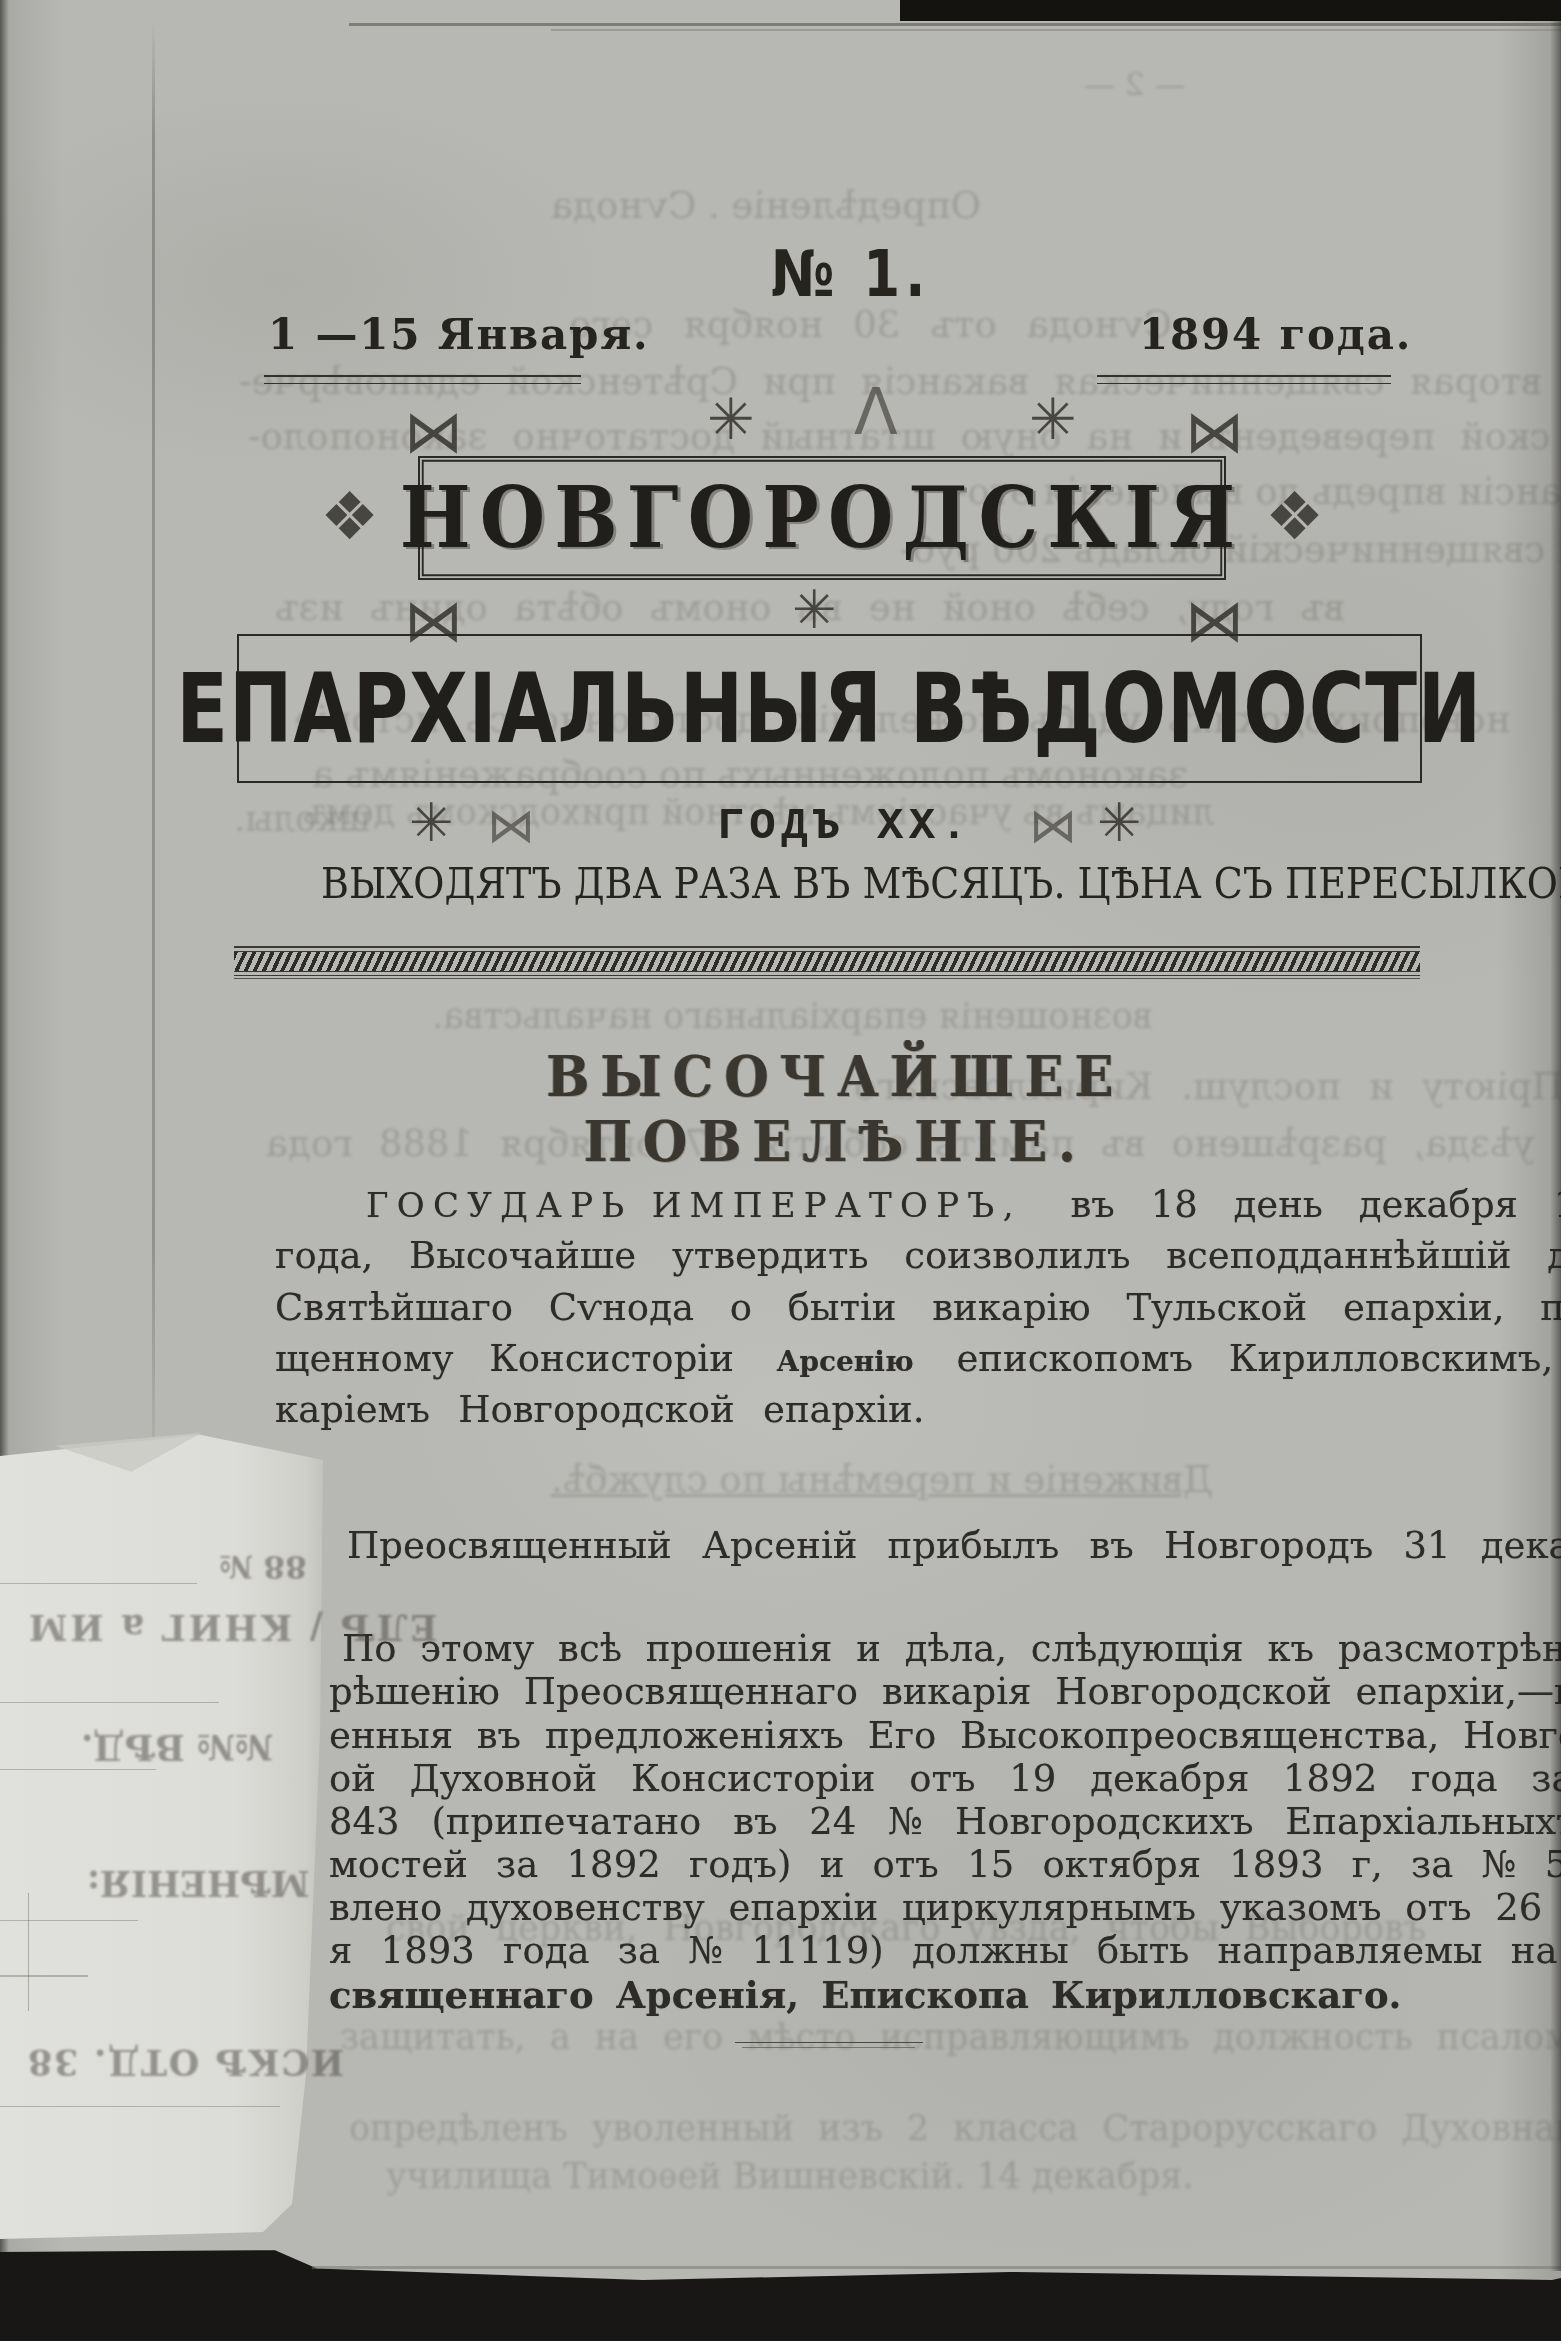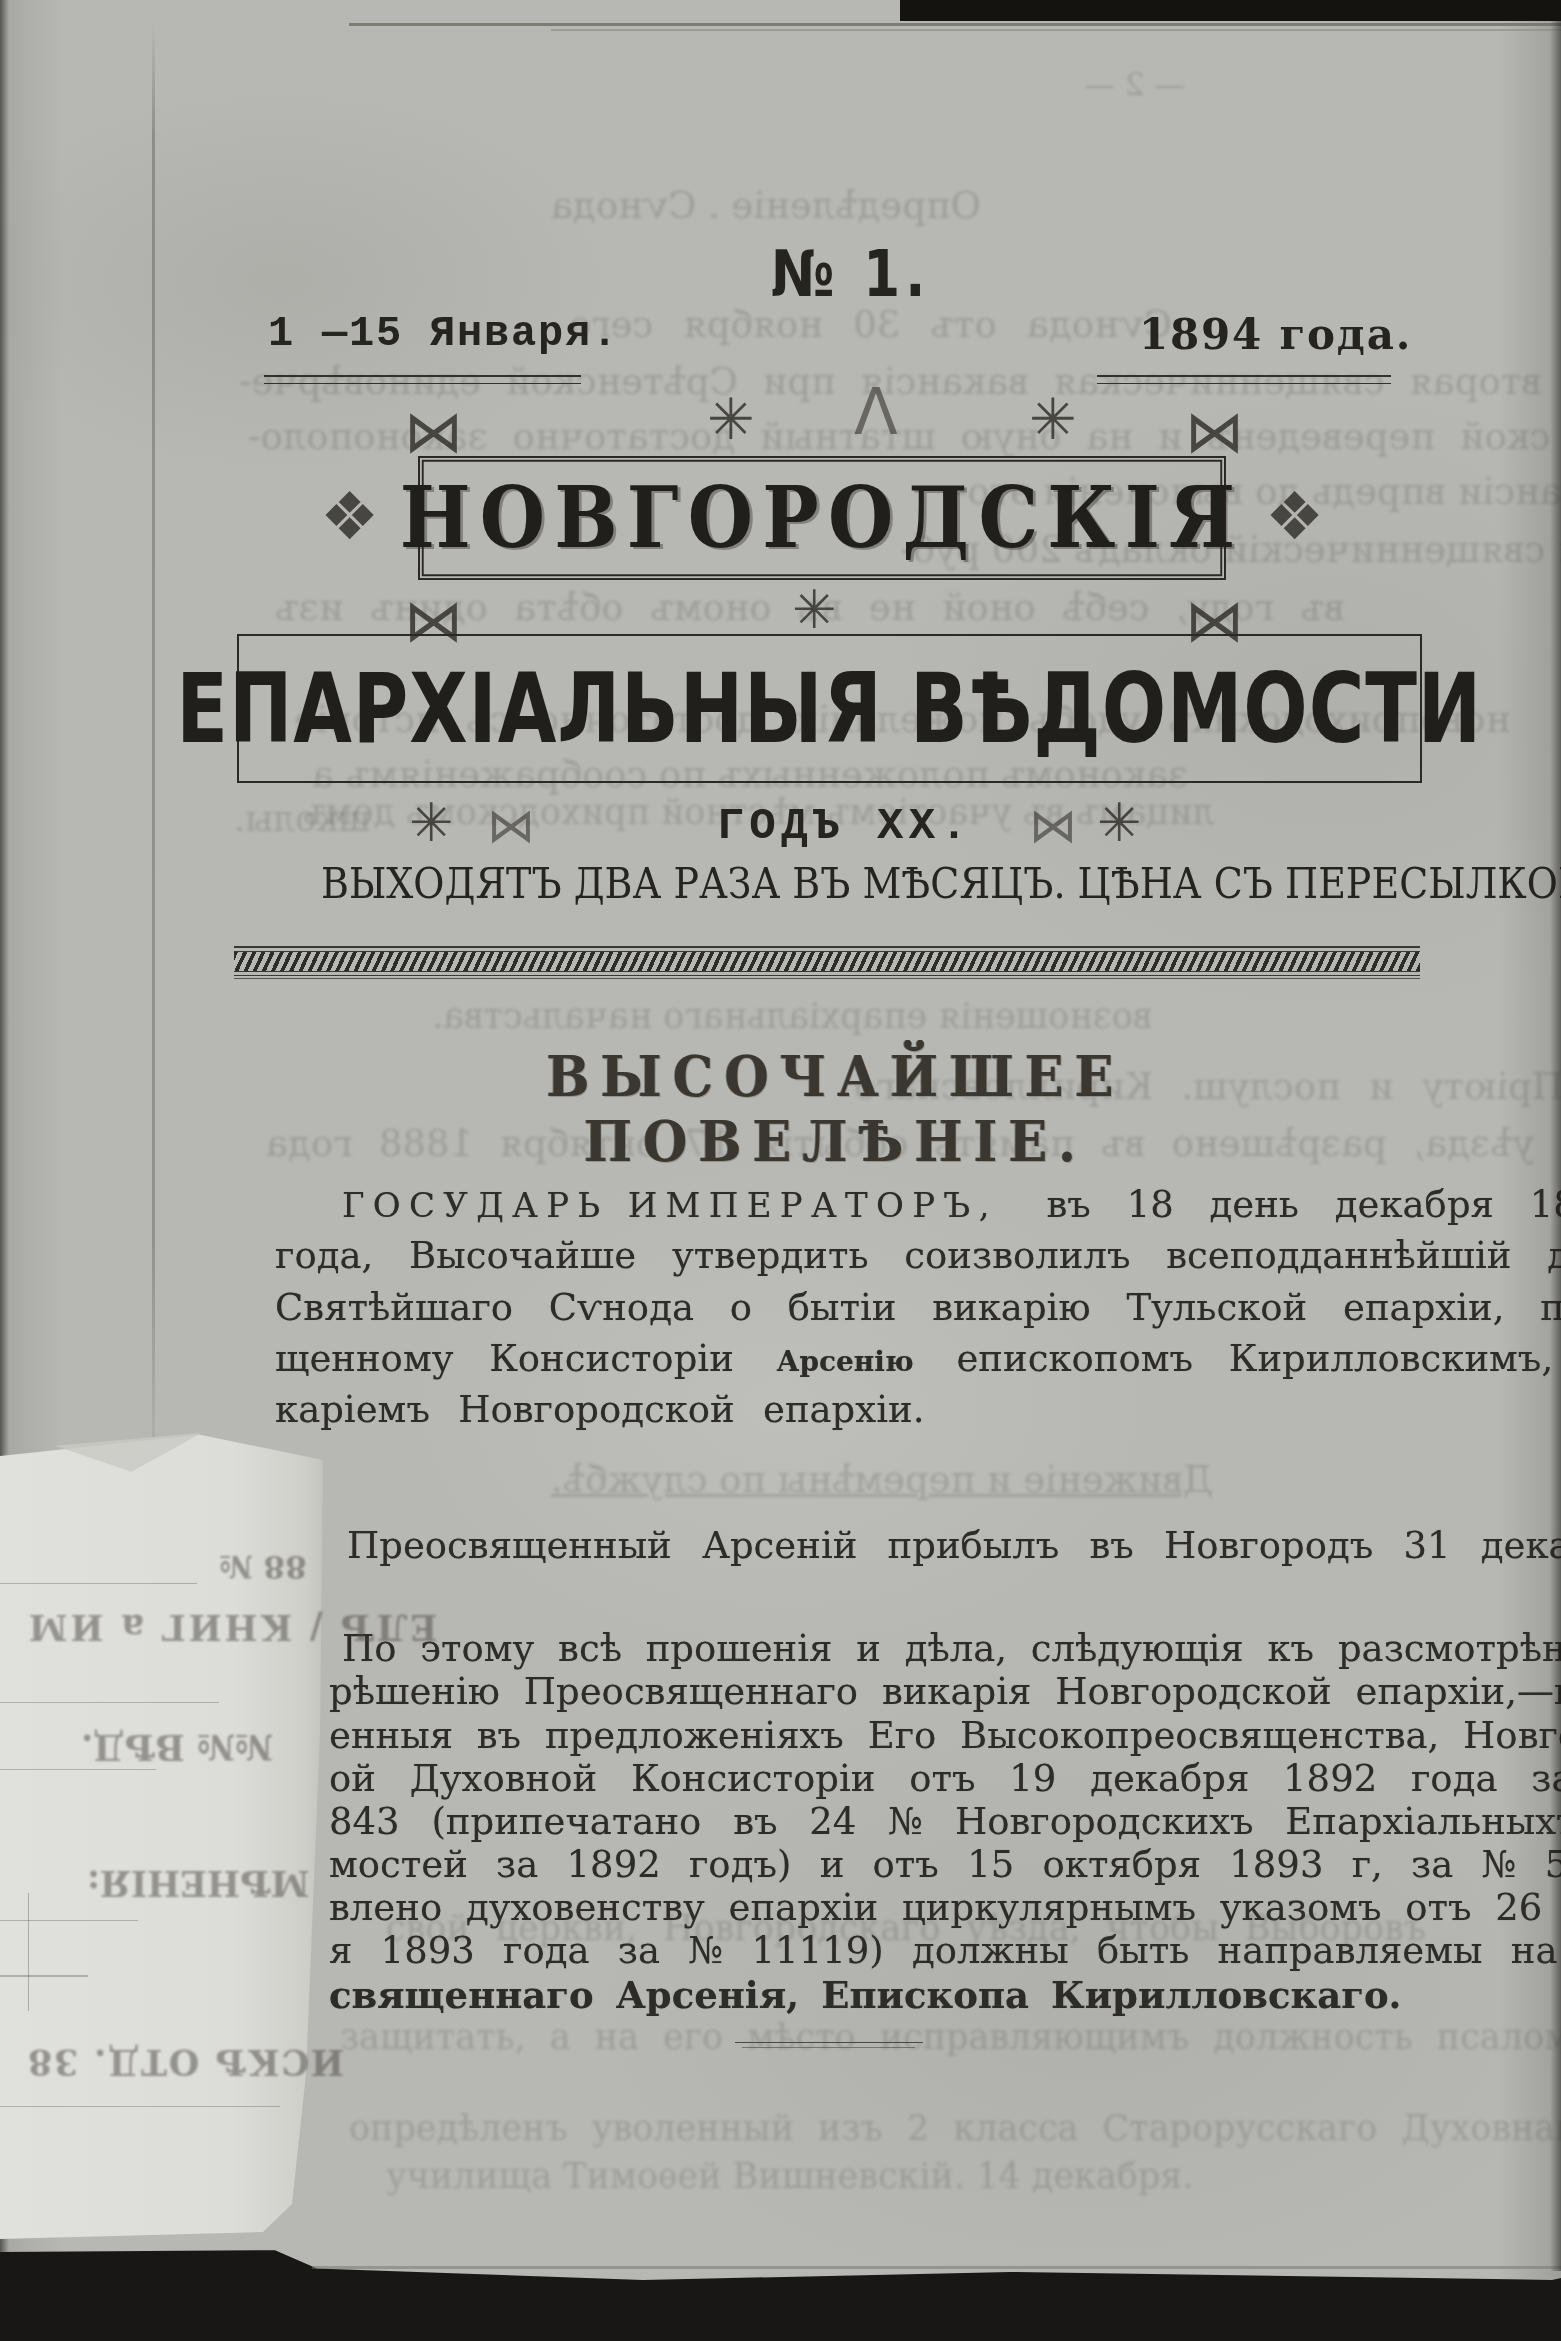--- a/index.html
+++ b/index.html
@@ -55,21 +55,21 @@
   <div class="ghost mirror" style="left:854px;top:1065px;font-size:37px;word-spacing:16.5px;">Пріюту и послуш. Кирилловскаго</div>
   <div class="ghost mirror" style="left:266px;top:1122px;font-size:37px;word-spacing:14.7px;">уѣзда, разрѣшено въ память событія 17 октября 1888 года</div>
   <div class="ghost mirror" style="left:551px;top:1458px;font-size:37px;text-decoration:underline;">Движеніе и перемѣны по службѣ.</div>
   <div class="ghost" style="left:386px;top:1908px;font-size:35px;word-spacing:14.7px;">свой церкви, Новгородскаго уѣзда, чтобы Выборовъ</div>
   <div class="ghost" style="left:340px;top:2017px;font-size:35px;word-spacing:13px;">защитать, а на его мѣсто исправляющимъ должность псалом-</div>
   <div class="ghost" style="left:349px;top:2108px;font-size:35px;word-spacing:13px;">опредѣленъ уволенный изъ 2 класса Старорусскаго Духовнаго</div>
   <div class="ghost" style="left:386px;top:2156px;font-size:35px;">училища Тимоѳей Вишневскій. 14 декабря.</div>
 
   <div class="abs serifbold ink" style="left:771px;top:237px;font-size:64px;font-family:'DejaVu Sans',sans-serif;font-stretch:condensed;letter-spacing:5.5px;transform:scaleX(.92);transform-origin:left;">№ 1.</div>
 
-  <div class="abs serifbold ink" style="left:268px;top:310px;font-size:42px;letter-spacing:1.8px;font-family:Liberation Mono, monospace;">1 —15 Января.</div>
+  <div class="abs serifbold ink" style="left:268px;top:310px;font-size:42px;letter-spacing:1.8px;">1 —15 Января.</div>
   <div class="dbl-under" style="left:264px;top:375px;width:317px;"></div>
 
   <div class="abs serifbold ink" style="left:1139px;top:310px;font-size:42px;letter-spacing:1.8px;">1894 года.</div>
   <div class="dbl-under" style="left:1097px;top:375px;width:294px;"></div>
 
   <div class="orn" style="left:707px;top:386px;font-size:57px;">✳</div>
   <div class="orn" style="left:1029px;top:386px;font-size:57px;">✳</div>
   <div class="orn" style="left:854px;top:375px;font-size:64px;opacity:.6;">Λ</div>
   <div class="orn" style="left:404px;top:397px;font-size:59px;">⋈</div>
   <div class="orn" style="left:1185px;top:397px;font-size:59px;">⋈</div>
@@ -98,21 +98,21 @@
   <div class="abs" style="left:234px;top:946px;width:1186px;height:33px;">
     <div style="height:1.8px;background:#3a3833;"></div>
     <div style="margin-top:3.7px;height:18.4px;background:repeating-linear-gradient(115deg,#2e2c28 0 3.7px,rgba(0,0,0,0) 3.7px 8.3px);border-top:0.9px solid #3a3833;border-bottom:0.9px solid #3a3833;"></div>
     <div style="margin-top:2.8px;height:1.8px;background:#3a3833;"></div>
     <div style="margin-top:1.8px;height:0.9px;background:#55534d;"></div>
   </div>
 
   <div class="abs center" style="left:459px;top:1049px;width:753px;font-size:51px;font-weight:bold;letter-spacing:11px;color:#39372f;text-shadow:0.9px 0.9px 0 rgba(140,138,130,.8), -0.9px 0 0 rgba(57,55,47,.6);transform:scaleY(1.08);">ВЫСОЧАЙШЕЕ ПОВЕЛѢНІЕ.</div>
 
   <div class="bl" style="left:342px;top:1183px;">
-    <span class="caps-sp" style="font-size:34px;">ГОСУДАРЬ ИМПЕРАТОРЪ,</span>
+    <span class="caps-sp" style="font-size:34px;margin-left:24px;">ГОСУДАРЬ ИМПЕРАТОРЪ,</span>
     <span class="ws1" style="margin-left:37px;">въ 18 день декабря 1893</span>
   </div>
   <div class="bl ws1" style="left:275px;top:1234px;">года, Высочайше утвердить соизволилъ всеподданнѣйшій докладъ</div>
   <div class="bl ws1" style="left:275px;top:1286px;">Святѣйшаго Сѵнода о бытіи викарію Тульской епархіи, преосвя-</div>
   <div class="bl" style="left:275px;top:1337px;">
     <span class="ws1">щенному Консисторіи</span>
     <span style="font-weight:bold;font-size:28px;margin:0 31px;">Арсенію</span>
     <span class="ws1">епископомъ Кирилловскимъ, ви-</span>
   </div>
   <div class="bl" style="left:275px;top:1388px;word-spacing:16.5px;">каріемъ Новгородской епархіи.</div>

